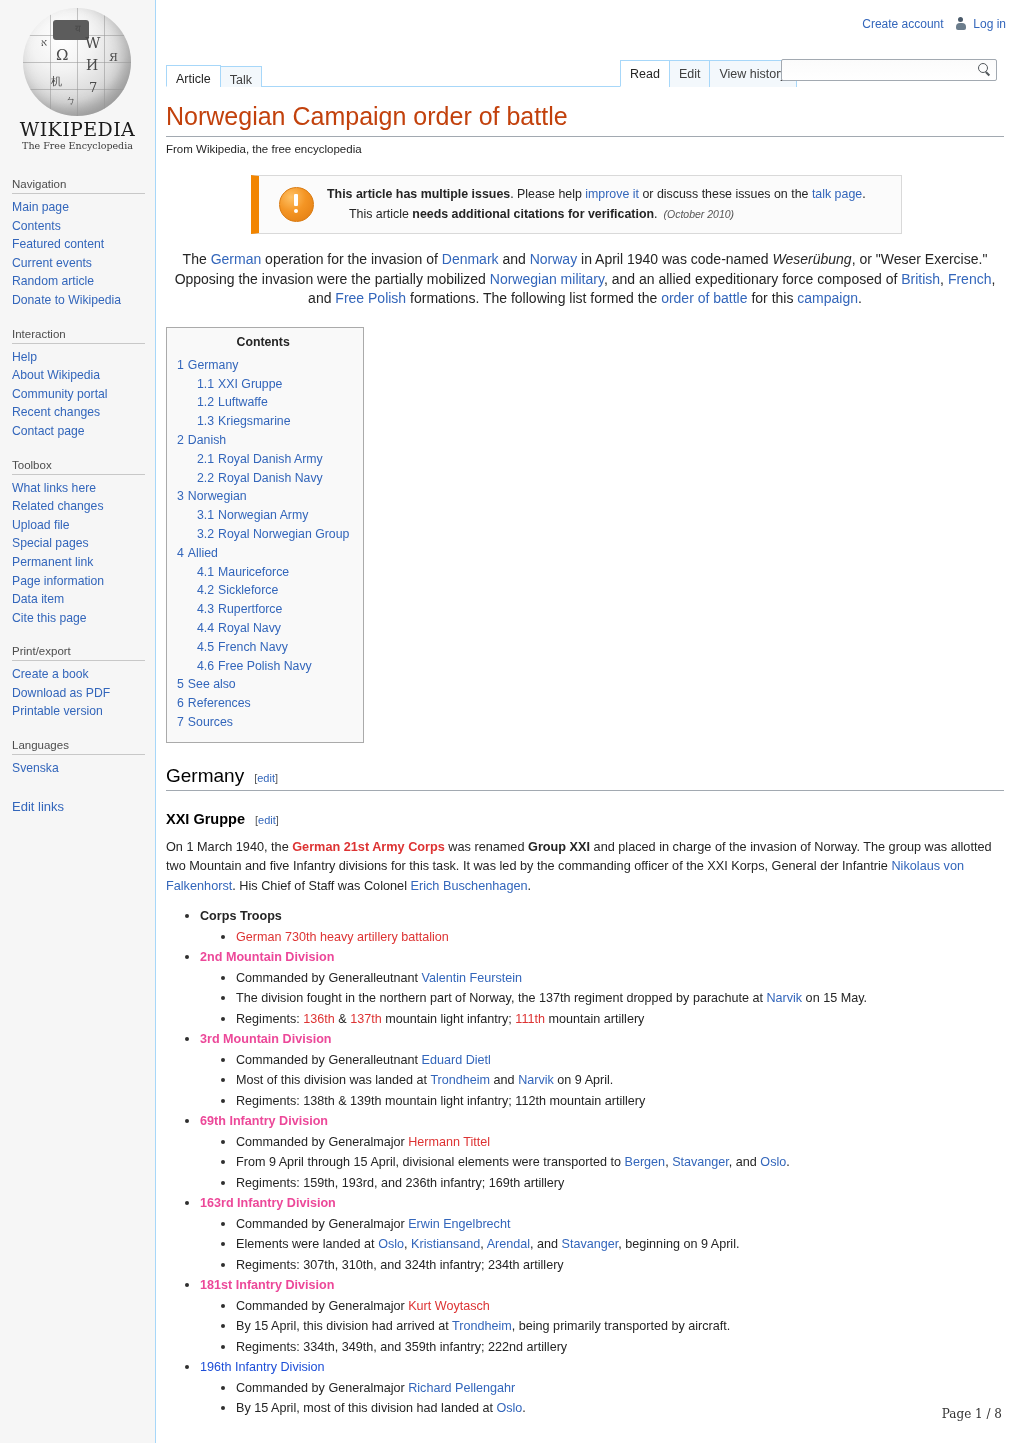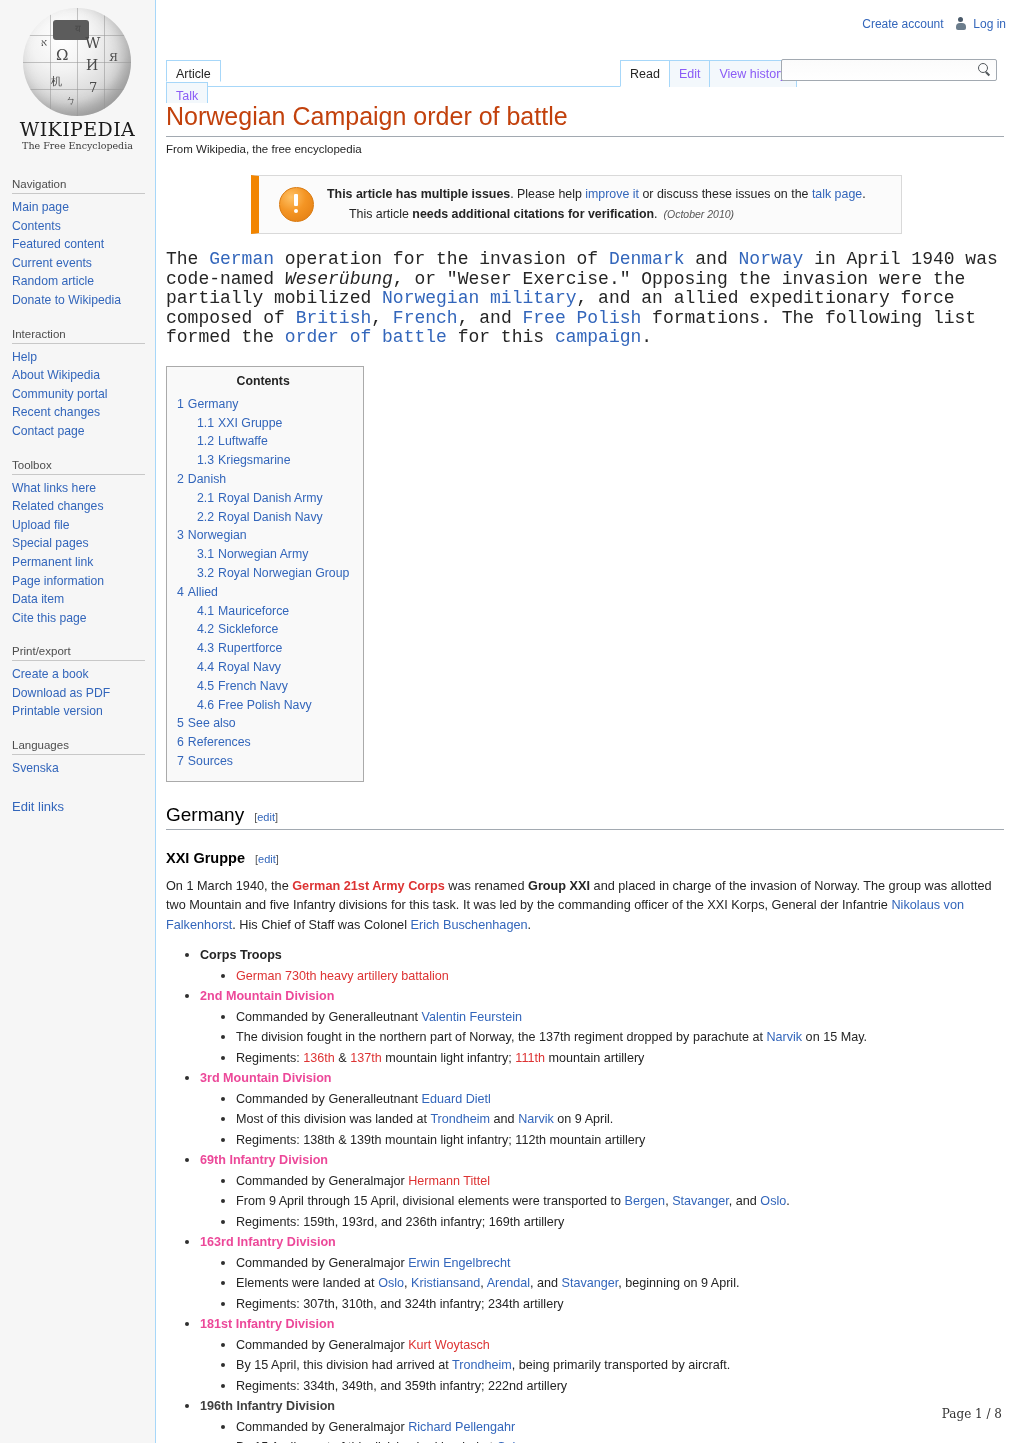--- a/index.html
+++ b/index.html
@@ -150,40 +150,39 @@
     width: 10px; height: 7px;
     border-radius: 4px 4px 2px 2px;
     background: #6b7d8c;
   }
 
   #tabs-left {
     position: absolute;
     left: 166px; top: 60px;
     height: 27px;
     display: flex;
-    align-items: flex-start;
-    flex-direction: column;
+    align-items: flex-end;
   }
   #tabs-right {
     position: absolute;
     left: 620px; top: 60px;
     height: 27px;
     display: flex;
     align-items: stretch;
   }
   .tab {
     padding: 6px 9px 0 9px;
     font-size: 12.5px;
     line-height: 14px;
     border-left: 1px solid #a7d7f9;
     border-right: 1px solid #a7d7f9;
     border-top: 1px solid #a7d7f9;
     margin-right: -1px;
     background: #f3f8fc;
-    color: #8b5cf6;
+    color: #404040;
     cursor: pointer;
   }
   .tab.selected {
     background: #ffffff;
     color: #252525;
     border-bottom: 1px solid #ffffff;
   }
   #tab-gap-left {
     position: absolute;
     left: 166px; top: 86px;
@@ -297,24 +296,23 @@
   #ambox-text .sub { padding-left: 22px; }
   #ambox-text .date {
     font-size: 10.5px;
     font-style: italic;
     color: #555;
     margin-left: 6px;
   }
 
   #intro {
     margin: 16px 0 0 0;
-    font-size: 18px;
+    font-size: 14px;
     line-height: 19.5px;
-    text-align: left;
-    font-family: Liberation Mono, monospace;
+    text-align: center;
   }
 
   
   #toc {
     margin: 18px 0 0 0;
     display: inline-block;
     border: 1px solid #aaa;
     background: #f9f9f9;
     padding: 7px 14px 10px 10px;
     font-size: 12.3px;
@@ -391,21 +389,21 @@
   }
   ul.olist ul > li > .bullet {
     position: absolute;
     left: 0; top: 8px;
     width: 4px; height: 4px;
     background: #2f2f2f;
     border-radius: 50%;
   }
   .b { font-weight: bold; }
   .bluebold { color:#ec4899; font-weight: bold; }
-  .redbold { color:#404040; font-weight: bold; }
+  .redbold { color:#1d4ed8; font-weight: normal; }
 
   #page-footer {
     position: absolute;
     right: 18px; bottom: 22px;
     font-family: "DejaVu Serif", serif;
     font-size: 12px;
     color: #333;
   }
 </style>
 </head>

